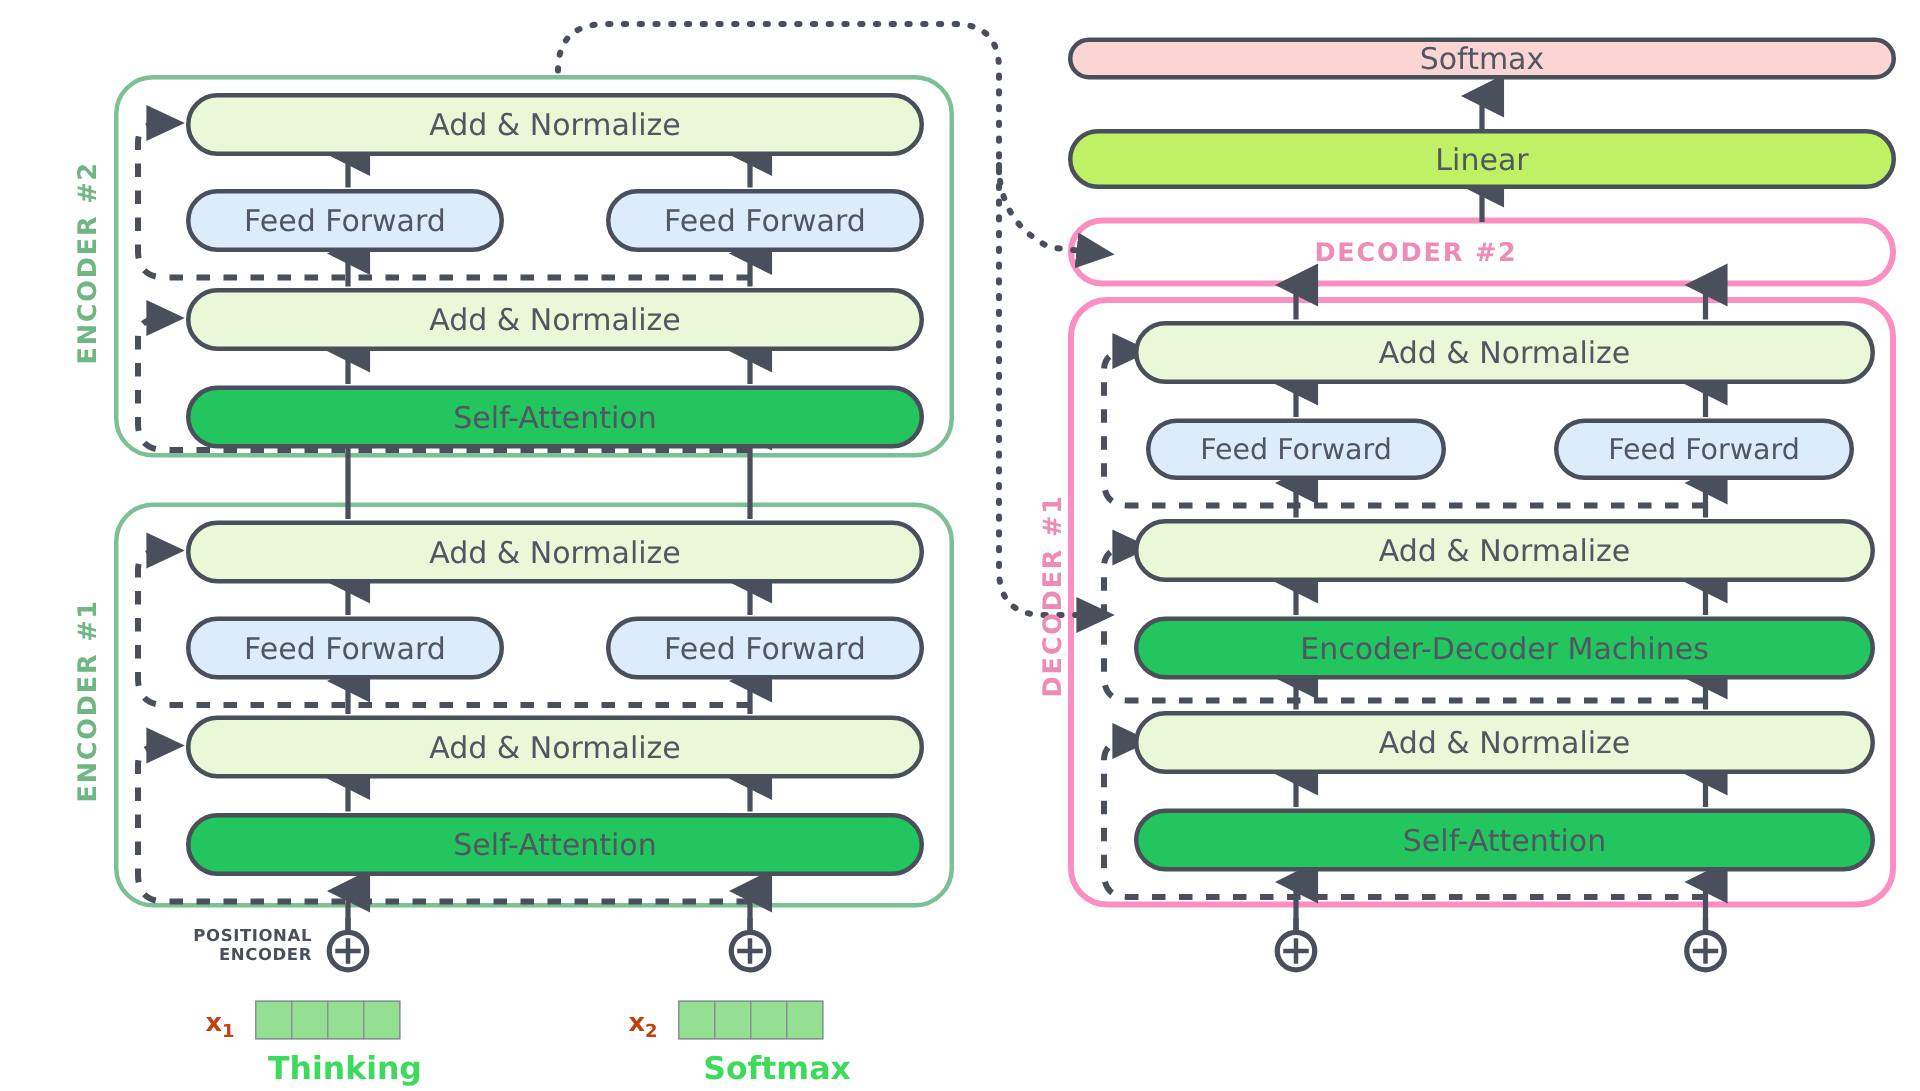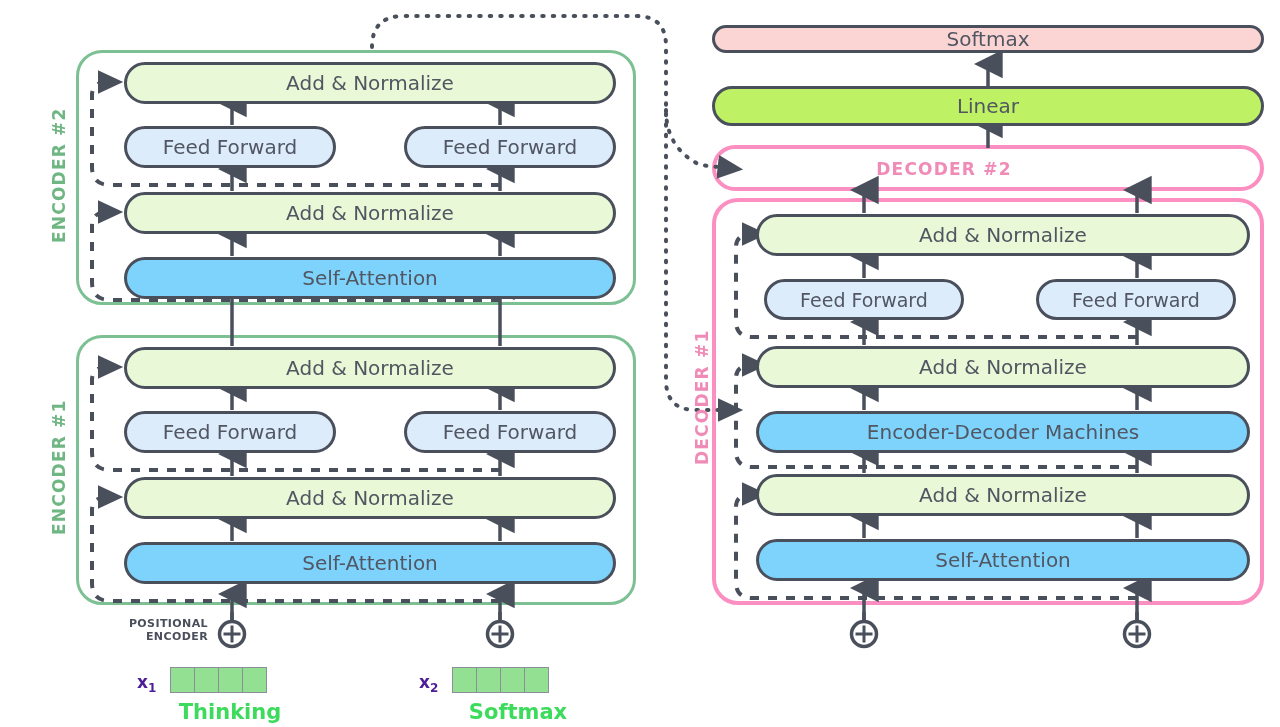--- a/index.html
+++ b/index.html
@@ -9,37 +9,37 @@
   }
   #stage{position:absolute;left:0;top:0;width:1280px;height:727px;}
   svg.layer{position:absolute;left:0;top:0;width:1280px;height:727px;overflow:visible;}
   #svg-lines{z-index:1;}
   .node{position:absolute;box-sizing:border-box;z-index:3;
         display:flex;align-items:center;justify-content:center;
         border:3px solid #4a4f5c;border-radius:22px;color:#515662;}
   .node span{pointer-events:none;white-space:nowrap;}
   .lbl-green{background:#e9f8d6;}
   .lbl-blue{background:#dcecfb;}
-  .lbl-orange{background:#7dd3fc;}
+  .lbl-orange{background:#22c55e;}
   .lbl-pink{background:#fbd5d3;}
   .lbl-purple{background:#bef264;}
   .fs20{font-size:20px;}
   .fs19{font-size:19px;}
   .group-box{position:absolute;box-sizing:border-box;border-radius:26px;z-index:0;background:#ffffff;}
   .enc-box{border:3px solid #7dc094;}
   .dec-box{border:4px solid #fb8fc1;}
   .vlabel{position:absolute;z-index:4;font-size:17px;letter-spacing:1.2px;font-weight:600;
           transform-origin:50% 50%;white-space:nowrap;}
   .vlabel.green{color:#6fb683;}
   .vlabel.pink{color:#f08ab6;}
   .dec2-label{position:absolute;z-index:4;color:#f08ab6;font-size:17px;letter-spacing:1.2px;font-weight:600;}
   .emb{position:absolute;z-index:3;display:flex;}
   .emb .cell{width:25px;height:26px;background:#93e093;border:1px solid #8a8f99;margin-left:-1px;box-sizing:border-box;}
   .emb .cell:first-child{margin-left:0;}
-  .xlab{position:absolute;z-index:4;color:#4c1d95;font-size:17px;font-weight:700;}
+  .xlab{position:absolute;z-index:4;color:#c2410c;font-size:17px;font-weight:700;}
   .xlab sub{font-size:12px;}
   .word{position:absolute;z-index:4;color:#3ddb5c;font-size:21px;font-weight:700;text-align:center;}
   .pe-label{position:absolute;z-index:4;color:#4a4f5c;font-size:11px;font-weight:700;
             letter-spacing:.4px;line-height:13px;text-align:right;}
 </style>
 </head>
 <body>
 
 <div id="stage">
 

